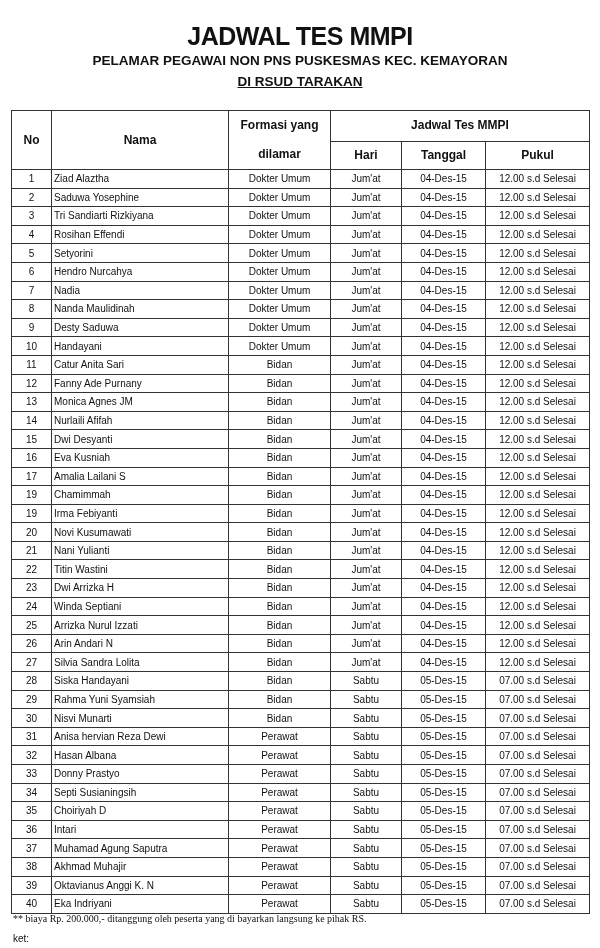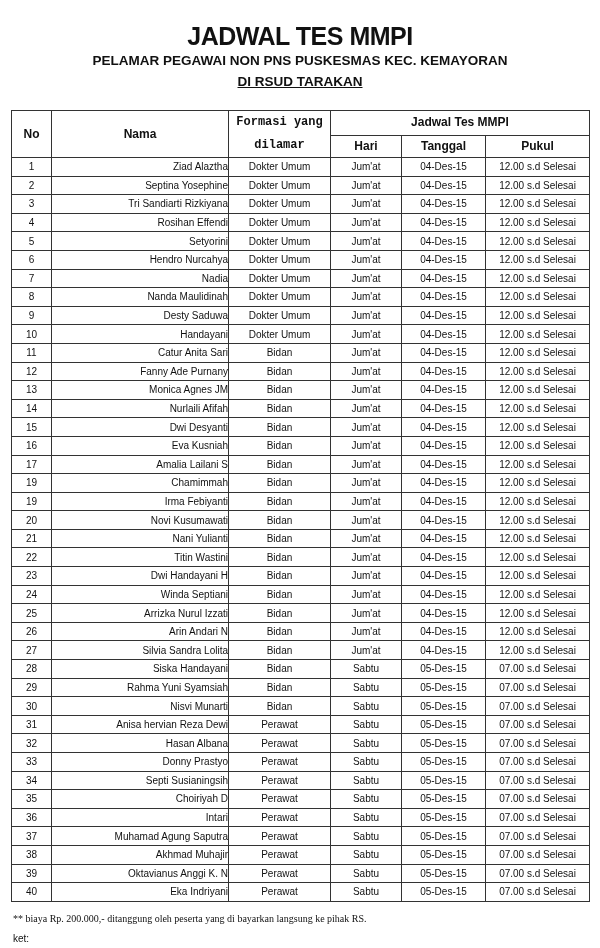--- a/index.html
+++ b/index.html
@@ -9,21 +9,21 @@
            font-size:25px; font-weight:bold; letter-spacing:-0.5px; }
   .subtitle { position:absolute; left:0; width:600px; text-align:center; font-size:13.5px; font-weight:bold; }
   .sub1 { top:53px; }
   .sub2 { top:74px;text-decoration:underline; }
   table { position:absolute; left:11px; top:102px; width:578px; border-collapse:collapse; table-layout:fixed;margin-top:8px; }
   td, th { border:1.3px solid #333; padding:0; font-size:10px; height:17.6px; line-height:17px; }
   th { font-weight:bold; font-size:12px; }
   .h1 th { height:22px; }
   .h2 th { height:20px; }
   .c { text-align:center; }
-  .name { text-align:right; padding-left:2px; white-space:nowrap; overflow:hidden; }
+  .name { text-align:left; padding-left:2px; white-space:nowrap; overflow:hidden; }
   .note { position:absolute; left:13px; font-size:10px; }
   .note1 { top:897px;margin-top:36px; }
   .note2 { top:913px;font-family:Liberation Serif, serif; }
 </style>
 </head>
 <body>
 
 <div class="title">JADWAL TES MMPI</div>
 <div class="subtitle sub1">PELAMAR PEGAWAI NON PNS PUSKESMAS KEC. KEMAYORAN</div>
 <div class="subtitle sub2">DI RSUD TARAKAN</div>
@@ -34,41 +34,41 @@
       <col style="width:177px">
       <col style="width:102px">
     <col style="width:71px">
       <col style="width:84px">
       <col style="width:104px">
   </colgroup>
   <thead>
     <tr class="h1">
       <th rowspan="2">No</th>
       <th rowspan="2">Nama</th>
-      <th rowspan="2" style="line-height:23px;font-family:Liberation Mono, monospace;">Formasi yang dilamar</th>
+      <th rowspan="2" style="line-height:29px;">Formasi yang dilamar</th>
       <th colspan="3">Jadwal Tes MMPI</th>
     </tr>
     <tr class="h2">
       <th>Hari</th>
       <th>Tanggal</th>
       <th>Pukul</th>
     </tr>
   </thead>
   <tbody id="rows">
       <tr>
         <td class="c">1</td>
         <td class="name">Ziad Alaztha</td>
         <td class="c">Dokter Umum</td>
         <td class="c">Jum'at</td>
         <td class="c">04-Des-15</td>
         <td class="c">12.00 s.d Selesai</td>
       </tr>
       <tr>
         <td class="c">2</td>
-        <td class="name">Septina Yosephine</td>
+        <td class="name">Saduwa Yosephine</td>
         <td class="c">Dokter Umum</td>
         <td class="c">Jum'at</td>
         <td class="c">04-Des-15</td>
         <td class="c">12.00 s.d Selesai</td>
       </tr>
       <tr>
         <td class="c">3</td>
         <td class="name">Tri Sandiarti Rizkiyana</td>
         <td class="c">Dokter Umum</td>
         <td class="c">Jum'at</td>
@@ -222,21 +222,21 @@
       <tr>
         <td class="c">22</td>
         <td class="name">Titin Wastini</td>
         <td class="c">Bidan</td>
         <td class="c">Jum'at</td>
         <td class="c">04-Des-15</td>
         <td class="c">12.00 s.d Selesai</td>
       </tr>
       <tr>
         <td class="c">23</td>
-        <td class="name">Dwi Handayani H</td>
+        <td class="name">Dwi Arrizka H</td>
         <td class="c">Bidan</td>
         <td class="c">Jum'at</td>
         <td class="c">04-Des-15</td>
         <td class="c">12.00 s.d Selesai</td>
       </tr>
       <tr>
         <td class="c">24</td>
         <td class="name">Winda Septiani</td>
         <td class="c">Bidan</td>
         <td class="c">Jum'at</td>

